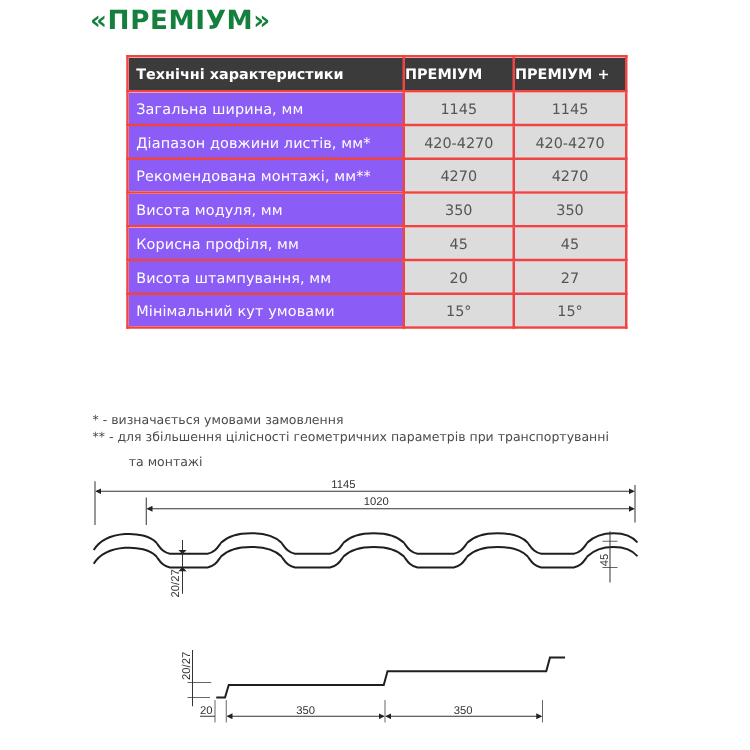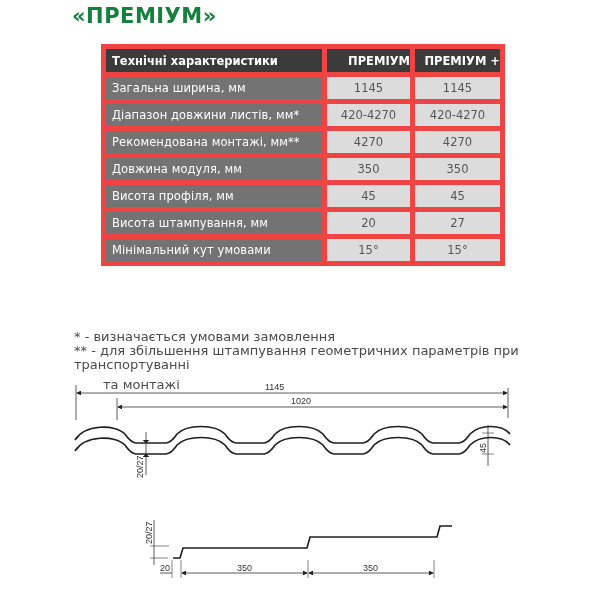--- a/index.html
+++ b/index.html
@@ -8,41 +8,41 @@
     position: absolute; left: 72px; top: 4px;
     font-family: "DejaVu Sans", sans-serif; font-weight: bold; font-size: 21px;
     color: #15803d; letter-spacing: 0.5px;
   }
   .spec-table {
     position: absolute; left: 101px; top: 44px; width: 399px;
     border-collapse: collapse; table-layout: fixed;
     font-family: "DejaVu Sans", sans-serif;
   }
   .spec-table th, .spec-table td {
-    height: 27px; padding: 0; border: 5px solid #ef4444; box-sizing: border-box;
+    height: 27px; padding: 0; border: 2px solid #ef4444; box-sizing: border-box;
     white-space: nowrap; overflow: hidden;
   }
   .spec-table th {
     background: #3b3b3b; color: #ffffff; font-weight: bold; font-size: 11.5px;
     height: 28px;
   }
   .spec-table th.h-name { text-align: left; padding-left: 6px; }
-  .spec-table th.h-col { text-align: right; }
+  .spec-table th.h-col { text-align: left; }
   .spec-table td.name {
-    background: #737373; color: #ffffff; font-size: 11.5px; text-align: left; padding-left: 6px;
+    background: #8b5cf6; color: #ffffff; font-size: 11.5px; text-align: left; padding-left: 6px;
     letter-spacing: 0.1px;
   }
   .spec-table td.val {
     background: #dcdcdc; color: #555555; font-size: 11.5px; text-align: center;
   }
   .col-name { width: 221px; }
   .col-a { width: 88px; }
   .col-b { width: 90px; }
   .notes {
-    position: absolute; left: 74px; top: 330px; font-size: 13px; color: #4a4a4a;
+    position: absolute; left: 74px; top: 330px; font-size: 10px; color: #4a4a4a;
     font-family: "DejaVu Sans", sans-serif; line-height: 14px;
   }
   .notes .n3 { margin-left: 29px; margin-top: 6px; }
   .drawing { position: absolute; left: 0; top: 0; }
   .dim-label { font-family: "Liberation Sans", sans-serif; font-size: 9px; fill: #333; }
 </style>
 </head>
 <body>
 
 <div class="title">«ПРЕМІУМ»</div>
@@ -70,45 +70,45 @@
       <td class="name">Діапазон довжини листів, мм*</td>
       <td class="val">420-4270</td>
       <td class="val">420-4270</td>
     </tr>
     <tr>
       <td class="name">Рекомендована монтажі, мм**</td>
       <td class="val">4270</td>
       <td class="val">4270</td>
     </tr>
     <tr>
-      <td class="name">Довжина модуля, мм</td>
+      <td class="name">Висота модуля, мм</td>
       <td class="val">350</td>
       <td class="val">350</td>
     </tr>
     <tr>
-      <td class="name">Висота профіля, мм</td>
+      <td class="name">Корисна профіля, мм</td>
       <td class="val">45</td>
       <td class="val">45</td>
     </tr>
     <tr>
       <td class="name">Висота штампування, мм</td>
       <td class="val">20</td>
       <td class="val">27</td>
     </tr>
     <tr>
       <td class="name">Мінімальний кут умовами</td>
       <td class="val">15°</td>
       <td class="val">15°</td>
     </tr>
   </tbody>
 </table>
 
 <div class="notes">
   <div>* - визначається умовами замовлення</div>
-  <div>** - для збільшення штампування геометричних параметрів при транспортуванні</div>
+  <div>** - для збільшення цілісності геометричних параметрів при транспортуванні</div>
   <div class="n3">та монтажі</div>
 </div>
 
 <svg class="drawing" width="600" height="600" viewBox="0 0 600 600">
   <defs>
     <marker id="arr" markerWidth="6" markerHeight="6" refX="5" refY="3" orient="auto-start-reverse">
       <path d="M0,0 L6,3 L0,6 z" fill="#222"></path>
     </marker>
   </defs>
 

